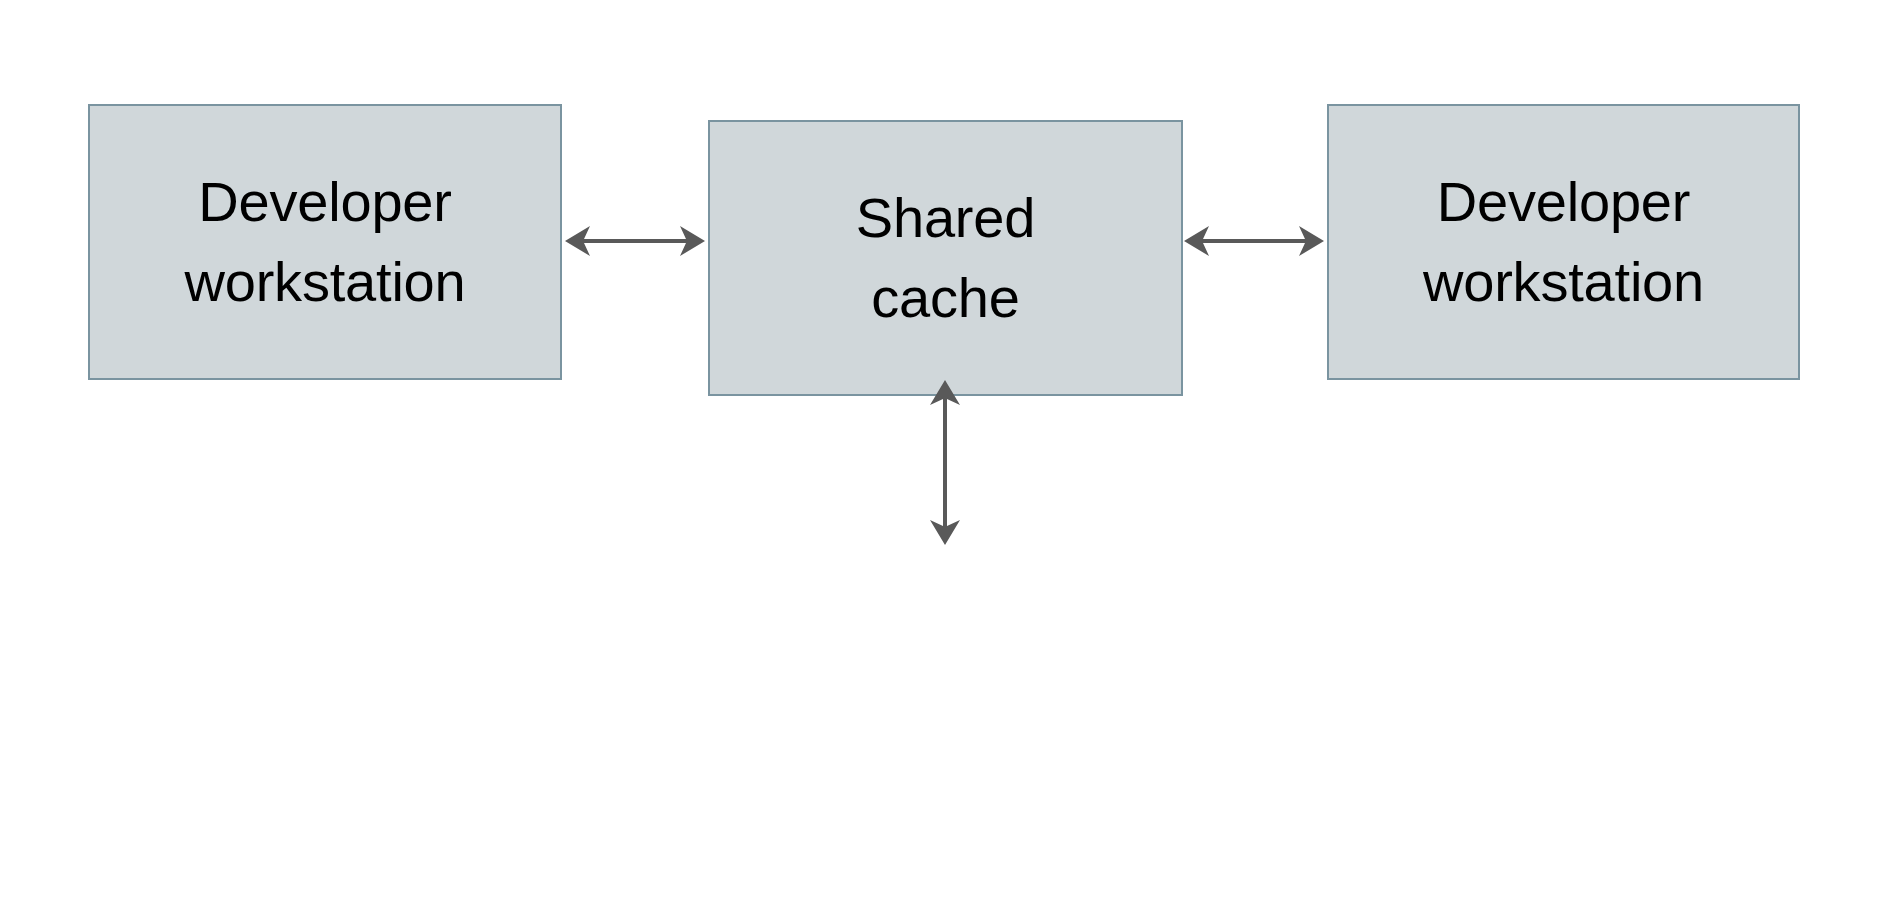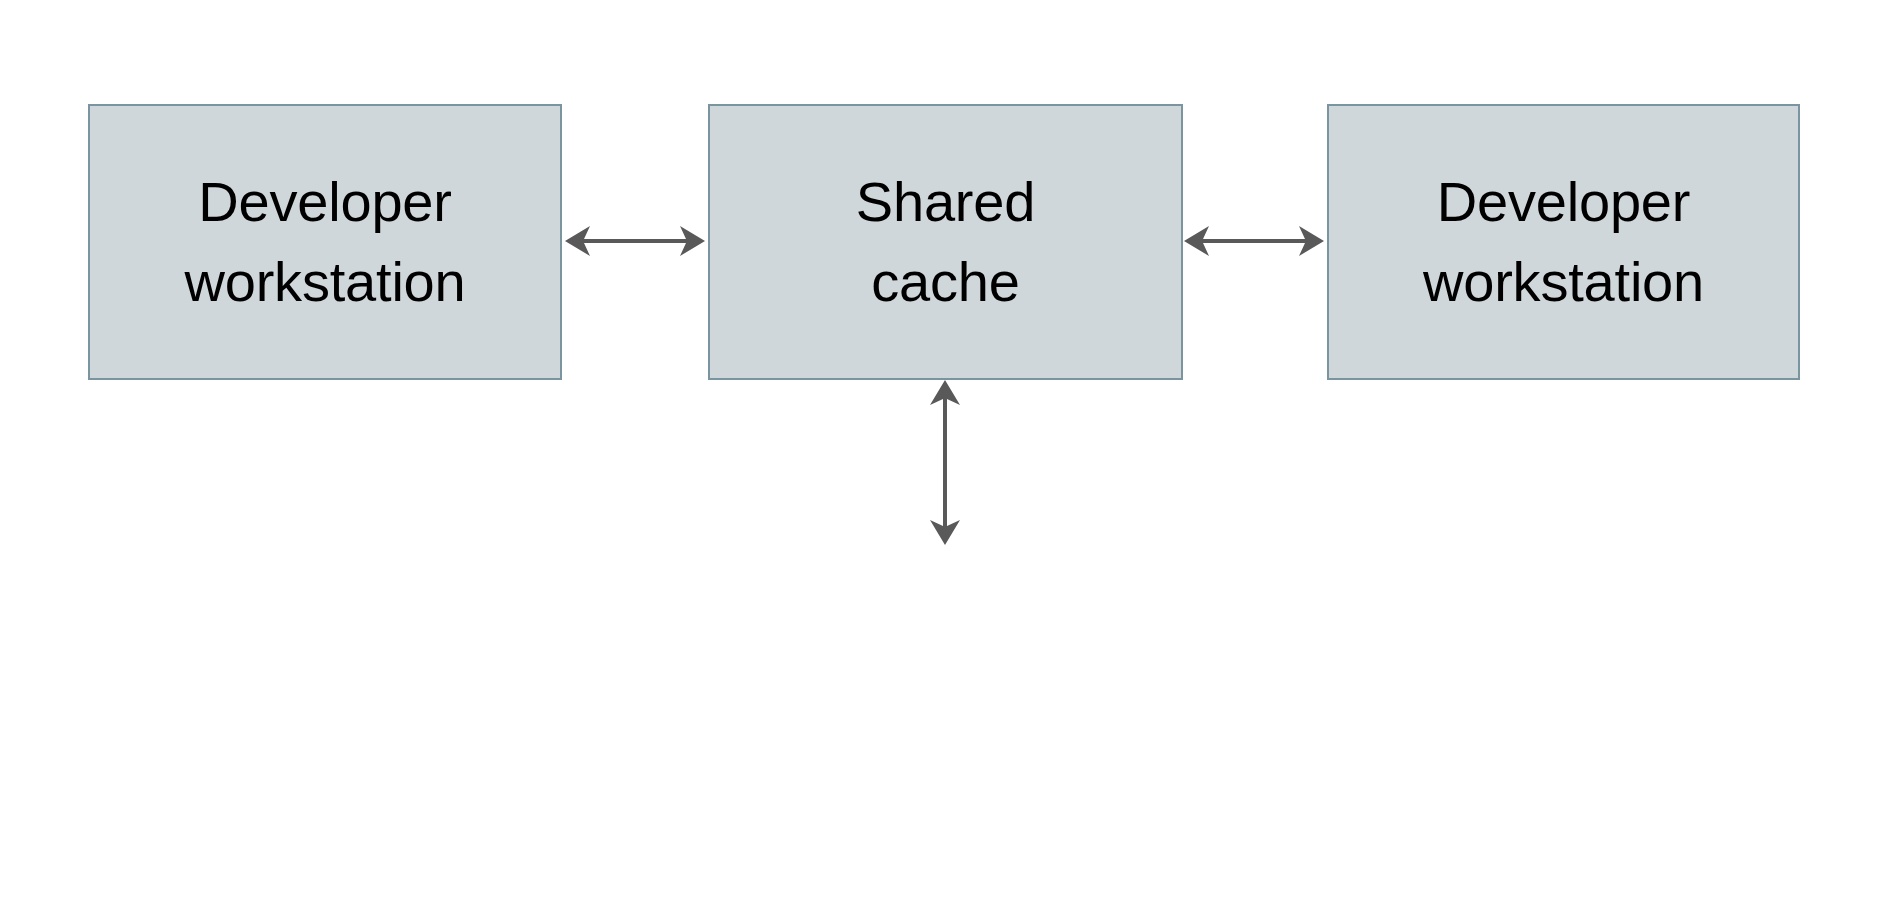--- a/index.html
+++ b/index.html
@@ -33,21 +33,21 @@
     line-height: 1.42;
     font-weight: 400;
     letter-spacing: -0.2px;
     padding: 9px 10px;
   }
   .node-label {
     display: block;
     white-space: pre-line;
   }
   #node-dev-left  { left: 88px;   top: 104px; width: 474px; height: 276px; }
-  #node-cache     { left: 708px;  top: 104px; width: 475px; height: 276px; }
+  #node-cache     { left: 708px;  top: 120px; width: 475px; height: 276px; }
   #node-dev-right { left: 1327px; top: 104px; width: 473px; height: 276px; }
   #node-ci        { left: 708px;  top: 545px; width: 475px; height: 275px; }
 
   .edge {
     position: absolute;
     overflow: visible;
   }
   #edge-left-cache  { left: 560px;  top: 206px; width: 150px; height: 70px; }
   #edge-cache-right { left: 1181px; top: 206px; width: 148px; height: 70px; }
   #edge-cache-ci    { left: 910px;  top: 378px; width: 70px;  height: 169px; }

